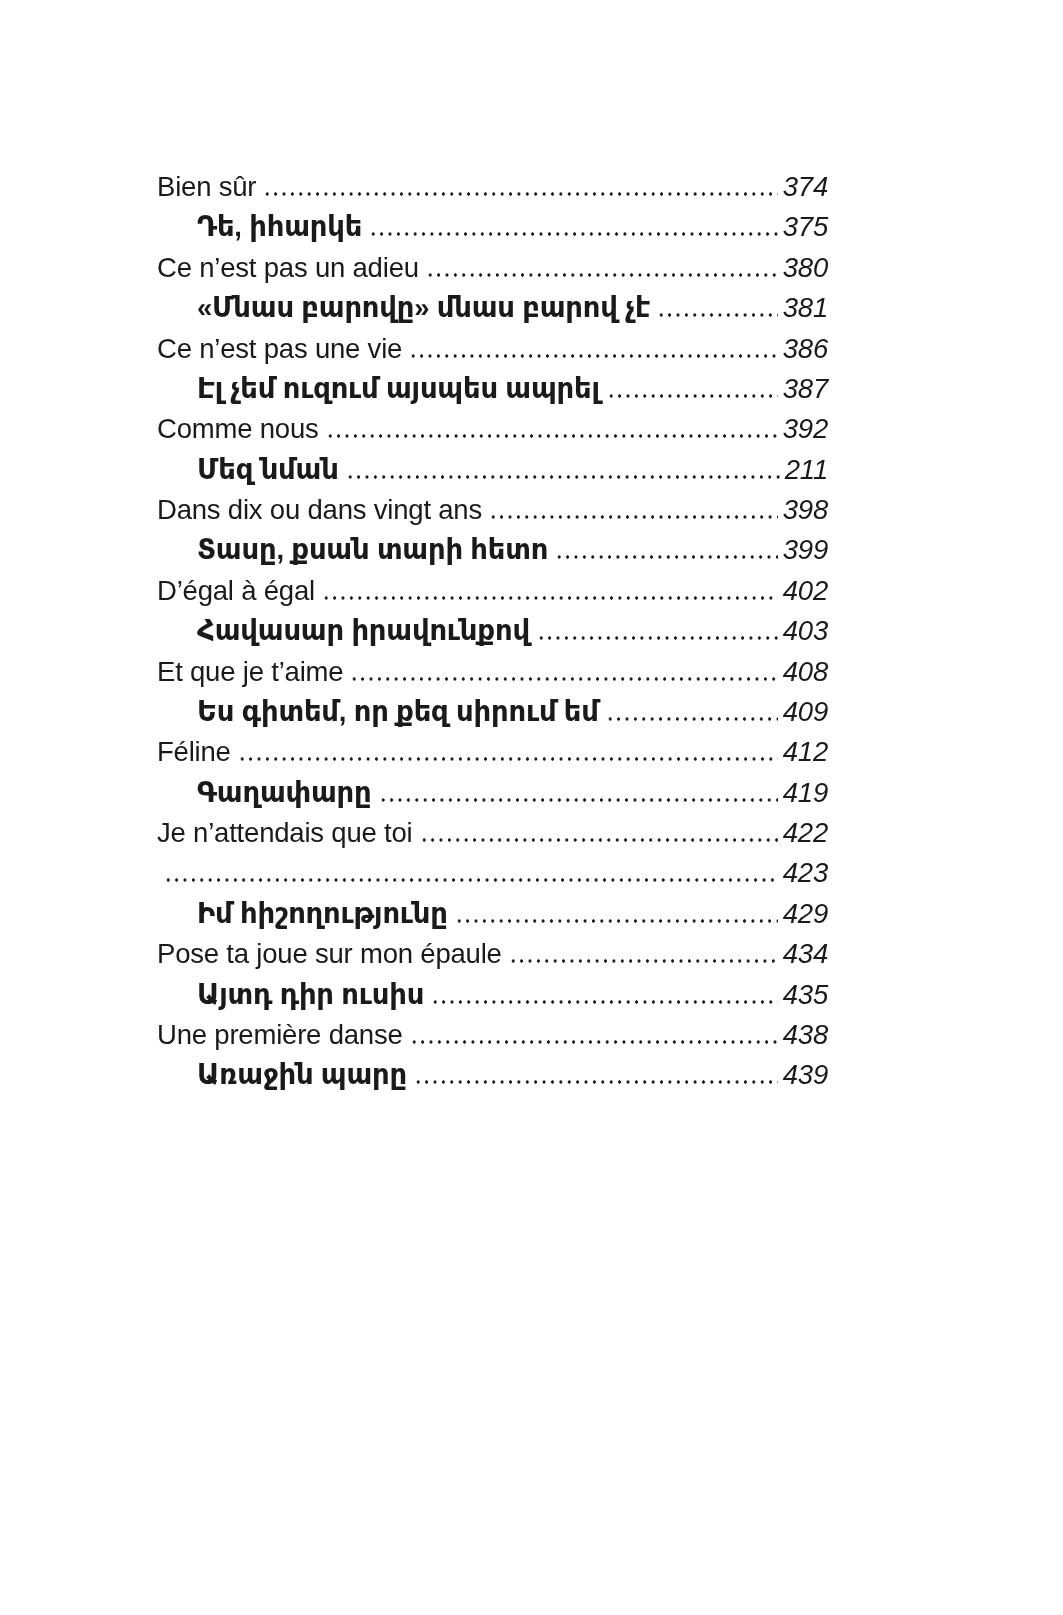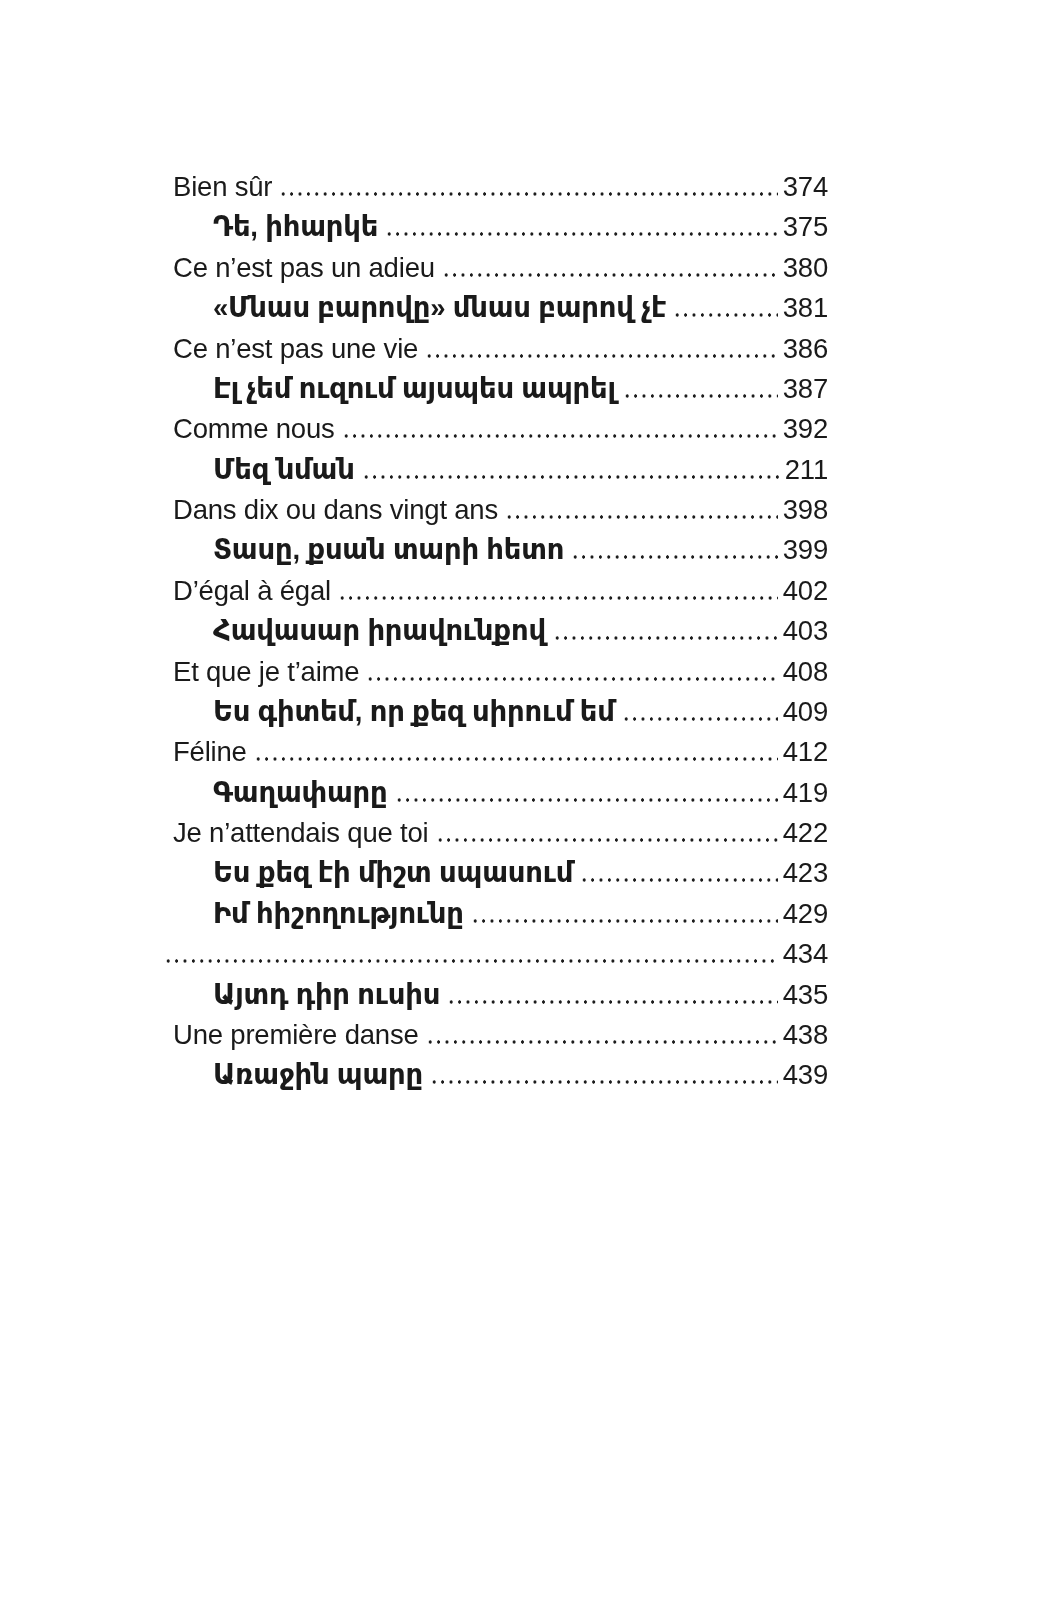--- a/index.html
+++ b/index.html
@@ -29,35 +29,35 @@
     letter-spacing: -0.2px;
     color: #1a1a1a;
     white-space: nowrap;
   }
   .toc-row.hy .toc-title {
     font-weight: 700;
     padding-left: 40px;
   }
   .toc-title {
     flex: 0 0 auto;
-    margin-left: 16px;
   }
   .toc-leader {
     flex: 1 1 auto;
     height: 4px;
     margin: 0 2px 0 7px;
     background-image: radial-gradient(circle, #1c1c1c 1.45px, transparent 1.85px);
     background-size: 8.4px 4px;
     background-repeat: repeat-x;
     background-position: left bottom;
   }
   .toc-page {
     flex: 0 0 auto;
     padding-left: 3px;
     text-align: center;
+    font-style: italic;
   }
 </style>
 </head>
 <body>
 
 <div class="page">
   <div class="toc">
   <div class="toc-row fr">
     <span class="toc-title">Bien sûr</span>
     <span class="toc-leader"></span>
@@ -156,33 +156,33 @@
     <span class="toc-page">419</span>
   </div>
 
   <div class="toc-row fr">
     <span class="toc-title">Je n’attendais que toi</span>
     <span class="toc-leader"></span>
     <span class="toc-page">422</span>
   </div>
 
   <div class="toc-row hy">
-    <span class="toc-title">Ես քեզ էի միշտ սպասում</span>
     <span class="toc-leader"></span>
     <span class="toc-page">423</span>
   </div>
 
 
   <div class="toc-row hy">
     <span class="toc-title">Իմ հիշողությունը</span>
     <span class="toc-leader"></span>
     <span class="toc-page">429</span>
   </div>
 
   <div class="toc-row fr">
+    <span class="toc-title">Pose ta joue sur mon épaule</span>
     <span class="toc-leader"></span>
     <span class="toc-page">434</span>
   </div>
 
   <div class="toc-row hy">
     <span class="toc-title">Այտդ դիր ուսիս</span>
     <span class="toc-leader"></span>
     <span class="toc-page">435</span>
   </div>
 

